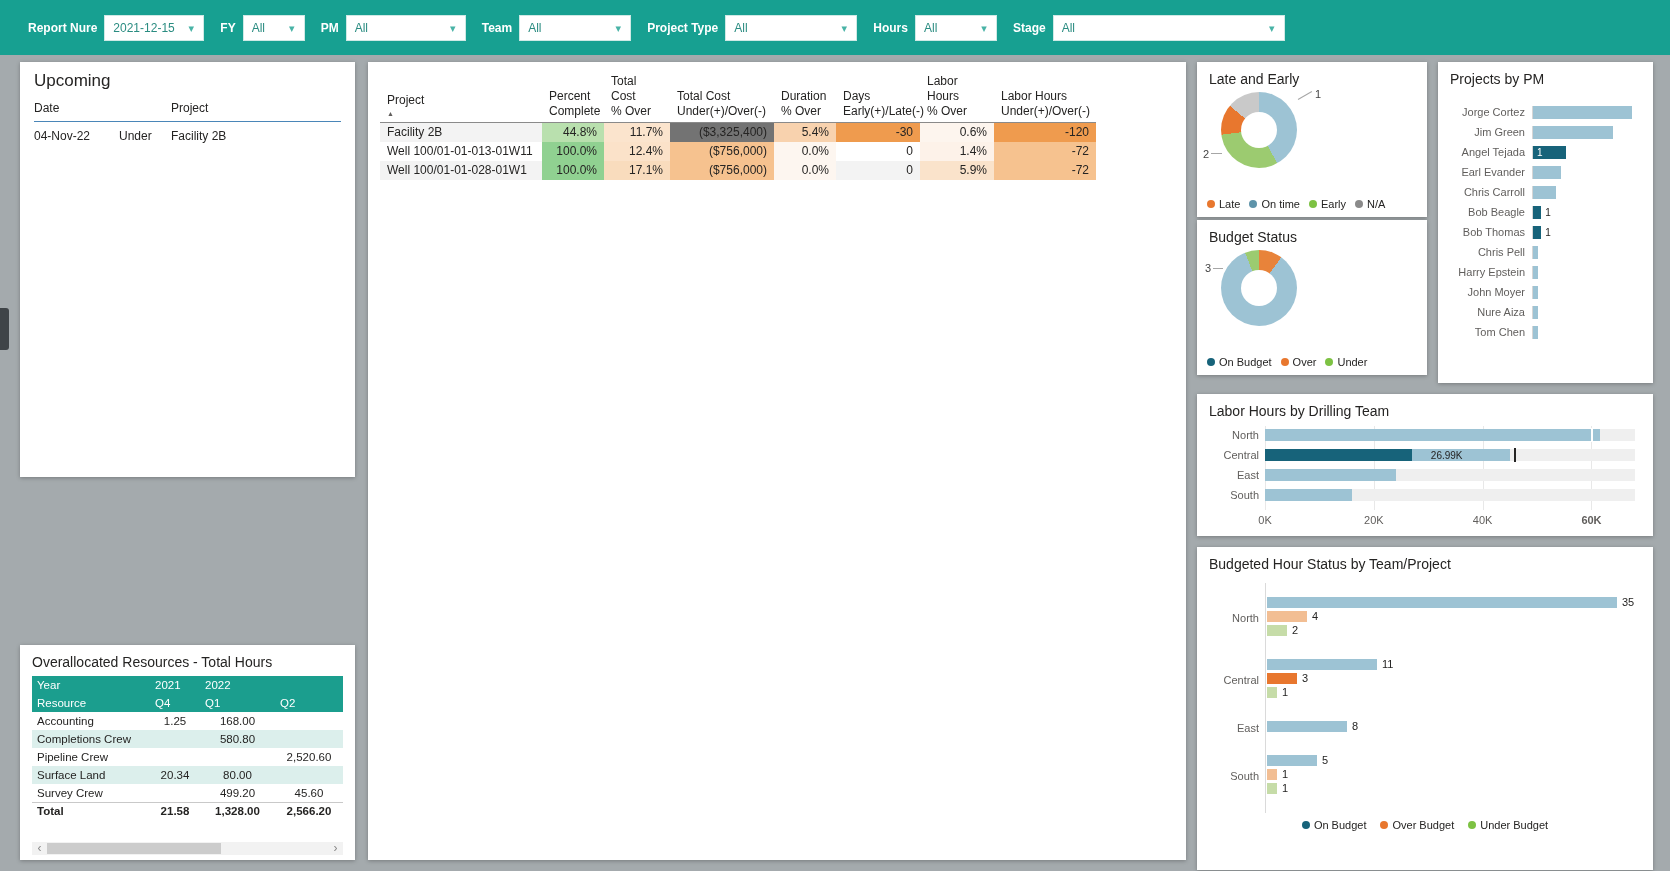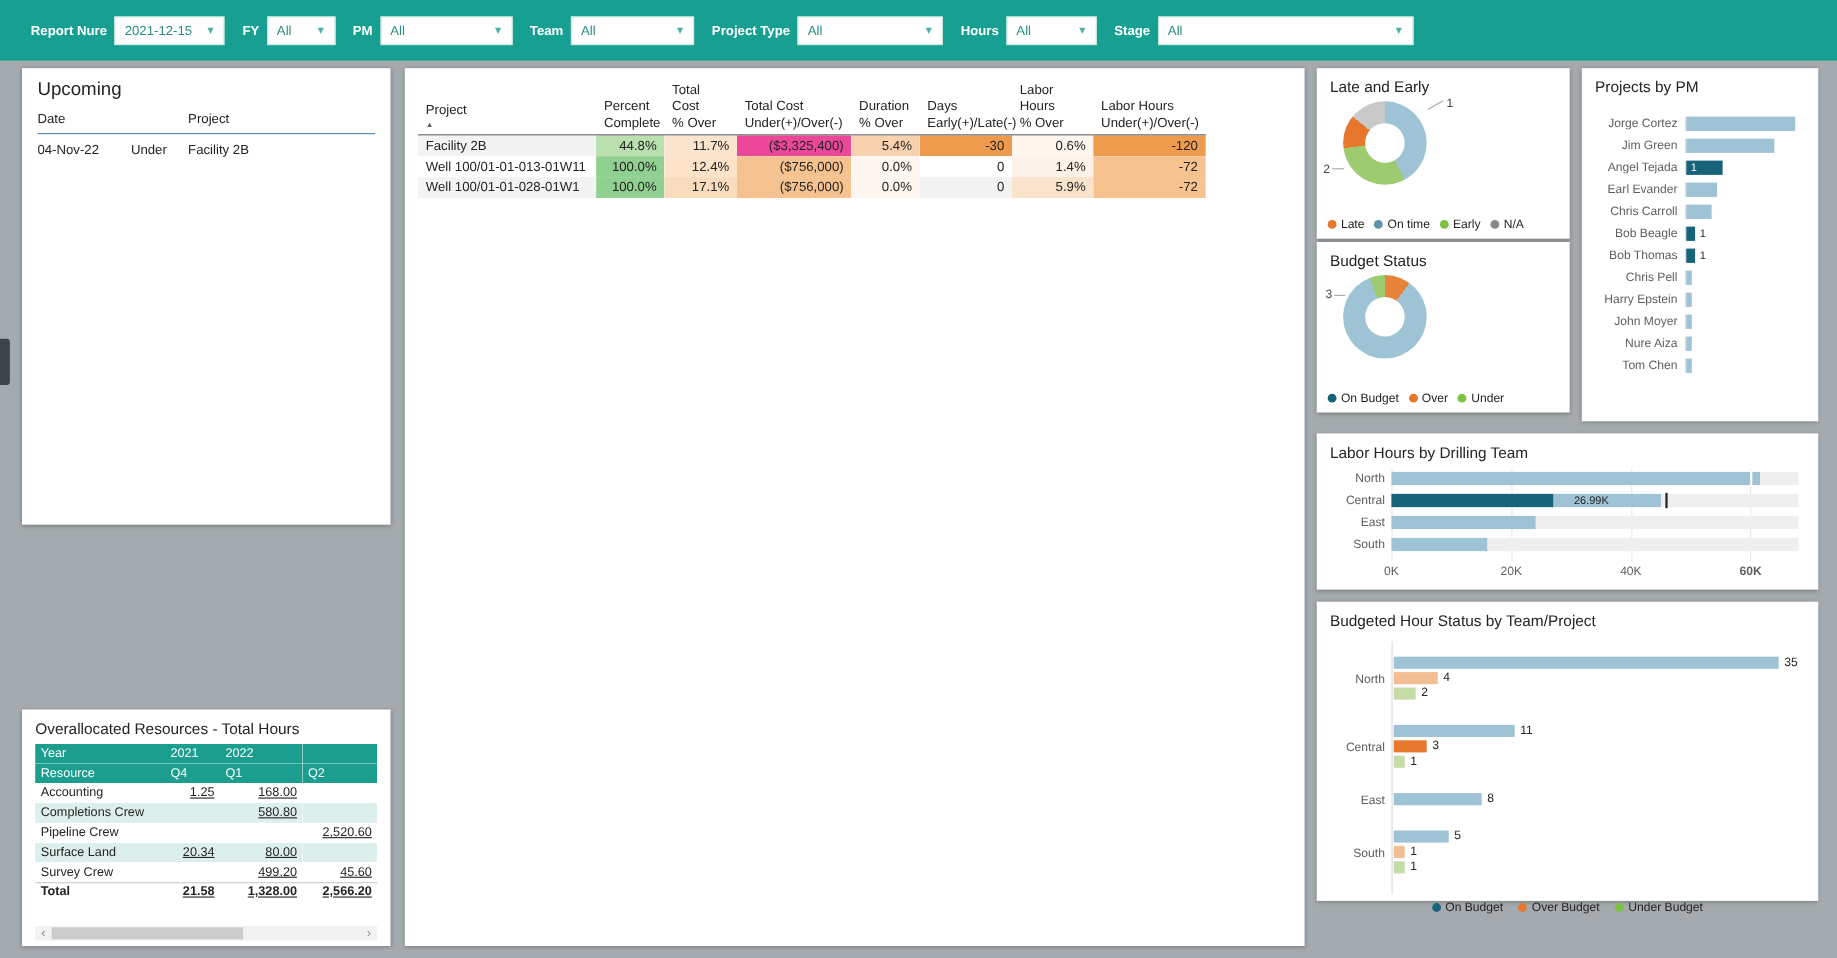--- a/index.html
+++ b/index.html
@@ -24,21 +24,21 @@
   #card-upcoming h2{font-size:17px;padding:9px 14px 2px;}
   .up-table{margin:4px 14px 0;font-size:12px;}
   .up-head{display:grid;grid-template-columns:85px 52px 1fr;padding:4px 0 6px;border-bottom:1px solid #4A86B8;}
   .up-row{display:grid;grid-template-columns:85px 52px 1fr;padding:7px 0;cursor:pointer;}
 
   
   #card-overalloc{left:20px;top:645px;width:335px;height:215px;}
   #oa-table{width:311px;margin:3px 12px 0;border-collapse:collapse;font-size:11.5px;table-layout:fixed;}
   #oa-table th,#oa-table td{padding:2px 5px;height:18px;white-space:nowrap;overflow:hidden;text-align:left;font-weight:normal;}
   #oa-table thead th{background:#1B9E8E;color:#fff;}
-  #oa-table .num{text-align:right;text-decoration:underline;}
+  #oa-table .num{text-align:center;}
   #oa-table tr.alt{background:#DCEFEC;}
   #oa-table tr.total td{font-weight:bold;border-top:1px solid #C9C9C9;}
   .hscroll{position:absolute;left:12px;right:12px;bottom:5px;height:13px;background:#F2F2F2;display:flex;align-items:center;}
   .hs-arrow{width:15px;text-align:center;font-size:12px;color:#8A8A8A;line-height:13px;cursor:pointer;}
   .hs-track{flex:1;height:13px;position:relative;}
   .hs-thumb{position:absolute;left:0;top:1px;height:11px;width:62%;background:#CCCCCC;cursor:pointer;}
 
   
   #card-projects{left:368px;top:62px;width:818px;height:798px;}
   #proj-table{margin:10px 0 0 12px;border-collapse:collapse;font-size:12px;table-layout:fixed;width:716px;}
@@ -76,21 +76,21 @@
   #labor-chart{position:relative;height:104px;margin:2px 12px 0;}
   .lh-gridline{position:absolute;top:2px;height:84px;width:1px;background:#E8E8E8;}
   .lh-cat{position:absolute;left:0;width:50px;text-align:right;font-size:11px;color:#605E5C;line-height:12px;}
   .lh-track{position:absolute;height:12px;background:#EFEFEF;}
   .lh-bar{position:absolute;height:12px;cursor:pointer;}
   .lh-marker{position:absolute;width:2px;}
   .lh-label{position:absolute;font-size:10px;line-height:11px;color:#252423;}
   .lh-tick{position:absolute;top:90px;font-size:11px;color:#605E5C;transform:translateX(-50%);}
 
   
-  #card-budgeted{left:1197px;top:547px;width:456px;height:272px;}
+  #card-budgeted{left:1197px;top:547px;width:456px;height:323px;}
   #budgeted-chart{position:relative;height:230px;margin:8px 12px 0;}
   .bh-axis{position:absolute;left:56px;top:0;bottom:0;width:1px;background:#DADADA;}
   .bh-cat{position:absolute;left:0;width:50px;text-align:right;font-size:11px;color:#605E5C;line-height:12px;}
   .bh-bar{position:absolute;height:11px;cursor:pointer;}
   .bh-val{position:absolute;font-size:11px;color:#252423;line-height:11px;}
   #legend-budgeted{position:relative;display:flex;justify-content:center;gap:14px;font-size:11px;margin-top:6px;}
   #legend-budgeted .legend-item{gap:4px;}
 </style>
 </head>
 <body>
@@ -282,21 +282,21 @@
             <div>Labor Hours</div>
             <div>Under(+)/Over(-)</div>
           </th>
         </tr>
       </thead>
       <tbody>
         <tr class="band">
           <td>Facility 2B</td>
           <td class="num" style="background: rgb(185, 224, 174);">44.8%</td>
           <td class="num" style="background: rgb(251, 228, 205);">11.7%</td>
-          <td class="num" style="background: #ec4899;">($3,325,400)</td>
+          <td class="num" style="background: #737373;">($3,325,400)</td>
           <td class="num" style="background: rgb(248, 210, 174);">5.4%</td>
           <td class="num" style="background: rgb(239, 155, 78);">-30</td>
           <td class="num" style="background: rgb(253, 245, 238);">0.6%</td>
           <td class="num" style="background: rgb(239, 155, 78);">-120</td>
         </tr>
         <tr>
           <td>Well 100/01-01-013-01W11</td>
           <td class="num" style="background: rgb(144, 209, 145);">100.0%</td>
           <td class="num" style="background: rgb(251, 226, 201);">12.4%</td>
           <td class="num" style="background: rgb(246, 194, 143);">($756,000)</td>

